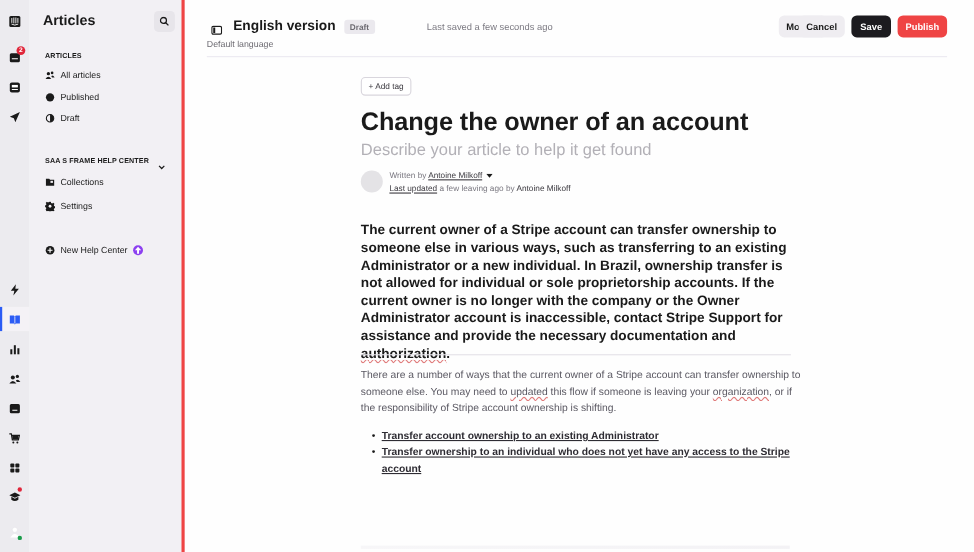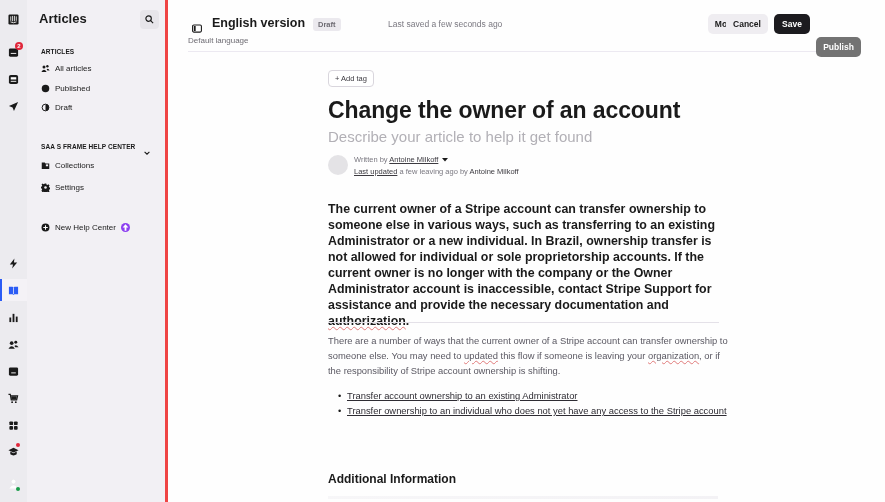--- a/index.html
+++ b/index.html
@@ -32,40 +32,40 @@
   .hdr-title { position: absolute; left: 44px; top: 16px; font-size: 12.5px; font-weight: bold; color: #1a1a1a; }
   .hdr-badge { position: absolute; left: 145px; top: 18px; padding: 2px 5px; background: #ebe9ee; border-radius: 3px; font-size: 7.5px; font-weight: bold; color: #6d6b72; }
   .hdr-saved { position: absolute; left: 180px; top: 19px; font-size: 8.5px; color: #7a7880; padding-left: 40px; }
   .hdr-sub { position: absolute; left: 20px; top: 36px; font-size: 8px; color: #6d6b72; }
   .hdr-line { position: absolute; left: 20px; top: 51px; width: 673px; height: 1px; background: #ece9f1; }
 
   .btn { position: absolute; top: 14px; height: 20px; border-radius: 5px; font-size: 8.5px; font-weight: bold; display: flex; align-items: center; justify-content: center; cursor: pointer; }
   .btn-more { left: 507px; width: 44px; background: #efedf1; color: #1a1a1a; gap: 4px; margin-left: 33px; }
   .btn-cancel { left: 558px; width: 42px; background: #efedf1; color: #1a1a1a; }
   .btn-save { left: 606px; width: 36px; background: #1c1b1f; color: #fff; }
-  .btn-publish { left: 648px; width: 45px; background: #737373; color: #fff; margin-top: 23px; }
+  .btn-publish { left: 648px; width: 45px; background: #ef4444; color: #fff; }
 
   
   .add-tag { position: absolute; left: 160px; top: 70px; padding: 3px 6px; border: 1px solid #d9d6dd; border-radius: 4px; font-size: 7.5px; color: #3c3a40; background: #fff; cursor: pointer; }
   .art-title { position: absolute; left: 160px; top: 97px; font-size: 23px; font-weight: bold; color: #1a1a1a; letter-spacing: -0.1px; }
   .art-desc { position: absolute; left: 160px; top: 128px; font-size: 15px; color: #b2b0b6; cursor: text; }
   .avatar { position: absolute; left: 160px; top: 155px; width: 20px; height: 20px; border-radius: 50%; background: #e4e3e6; }
   .byline1 { position: absolute; left: 186px; top: 155px; font-size: 7.5px; color: #7a7880; }
   .byline2 { position: absolute; left: 186px; top: 167px; font-size: 7.5px; color: #7a7880; }
   .ulink { color: #3c3a40; text-decoration: underline; cursor: pointer; }
   .name { color: #3c3a40; }
 
   .lead { position: absolute; left: 160px; top: 201px; width: 400px; font-size: 12.4px; font-weight: bold; line-height: 16px; color: #1a1a1a; }
   .divider { position: absolute; left: 160px; top: 322px; width: 391px; height: 1px; background: #e4e1e8; }
   .para { position: absolute; left: 160px; top: 333px; width: 400px; font-size: 9.4px; line-height: 15px; color: #5a5862; }
   .squig { text-decoration: underline wavy #e07a7a; text-decoration-thickness: 1px; }
   .list { position: absolute; left: 170px; top: 388px; width: 390px; list-style: none; }
   .list li { position: relative; padding-left: 9px; font-size: 9.4px; line-height: 15px; color: #1a1a1a; }
   .list li::before { content: "•"; position: absolute; left: 0; top: 0; }
-  .list li a { color: #2e2c33; text-decoration: underline; cursor: pointer; }
+  .list li a { color: #2e2c33; text-decoration: underline; cursor: pointer; font-weight: bold; }
   .h2 { position: absolute; left: 160px; top: 472px; font-size: 12px; font-weight: bold; color: #1a1a1a; }
   .fade { position: absolute; left: 160px; top: 496px; width: 390px; height: 3px; background: linear-gradient(90deg, #f2f1f4, #eceaef); opacity: 0.6; }
 </style>
 </head>
 <body>
 
 <nav class="rail">
   <div class="rail-item" style="top:8px">
     <svg viewBox="0 0 12 12">
         <rect x="0.5" y="0.5" width="11" height="11" rx="1.5" fill="#1a1a1a"></rect>
@@ -271,15 +271,14 @@
 
   <div class="divider"></div>
 
   <p class="para"><span>There are a number of ways that the current owner of a Stripe account can transfer ownership to someone else. You may need to </span><span class="squig">updated</span><span> this flow if someone is leaving your </span><span class="squig">organization</span><span>, or if the responsibility of Stripe account ownership is shifting.</span></p>
 
   <ul class="list">
     <li><a>Transfer account ownership to an existing Administrator</a></li>
     <li><a>Transfer ownership to an individual who does not yet have any access to the Stripe account</a></li>
   </ul>
 
-  <h2 class="h2">Additional Information</h2>
   <div class="fade"></div>
 </main>
 
 </body></html>

